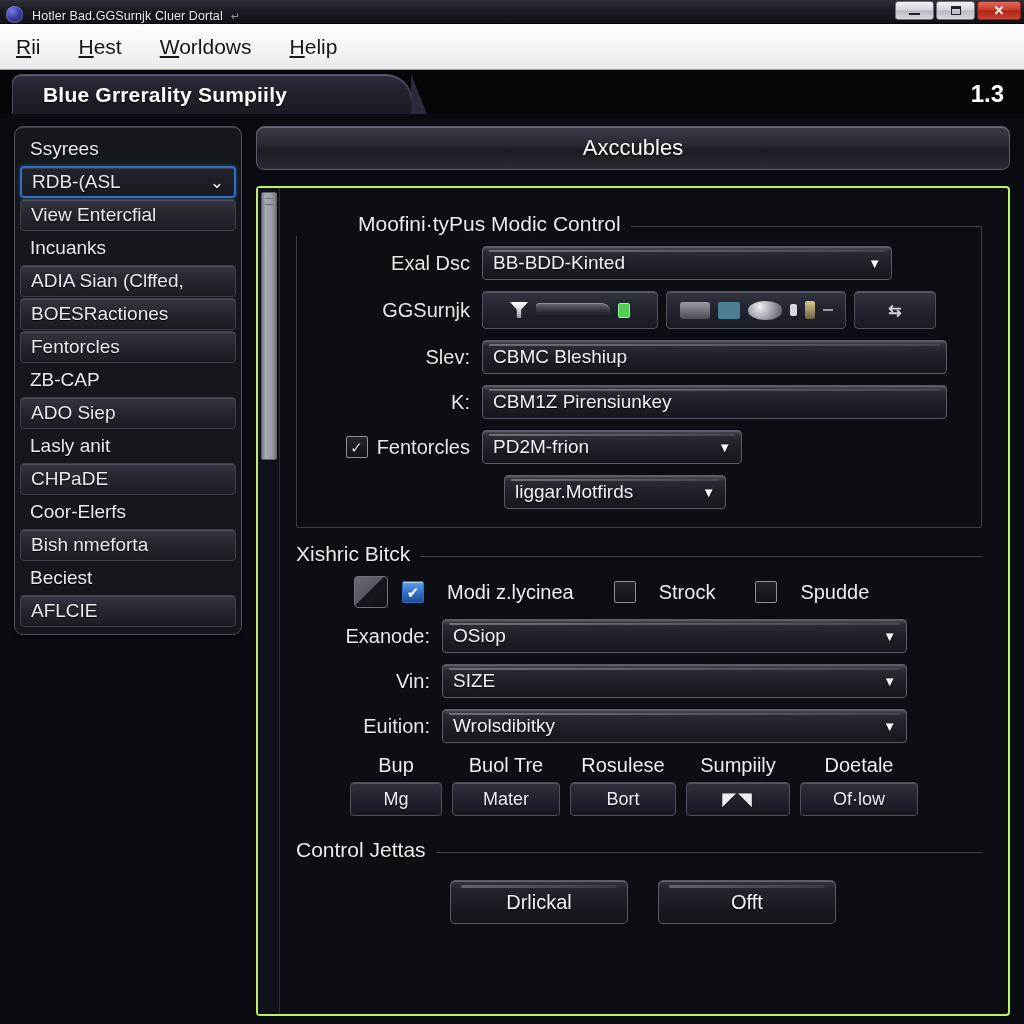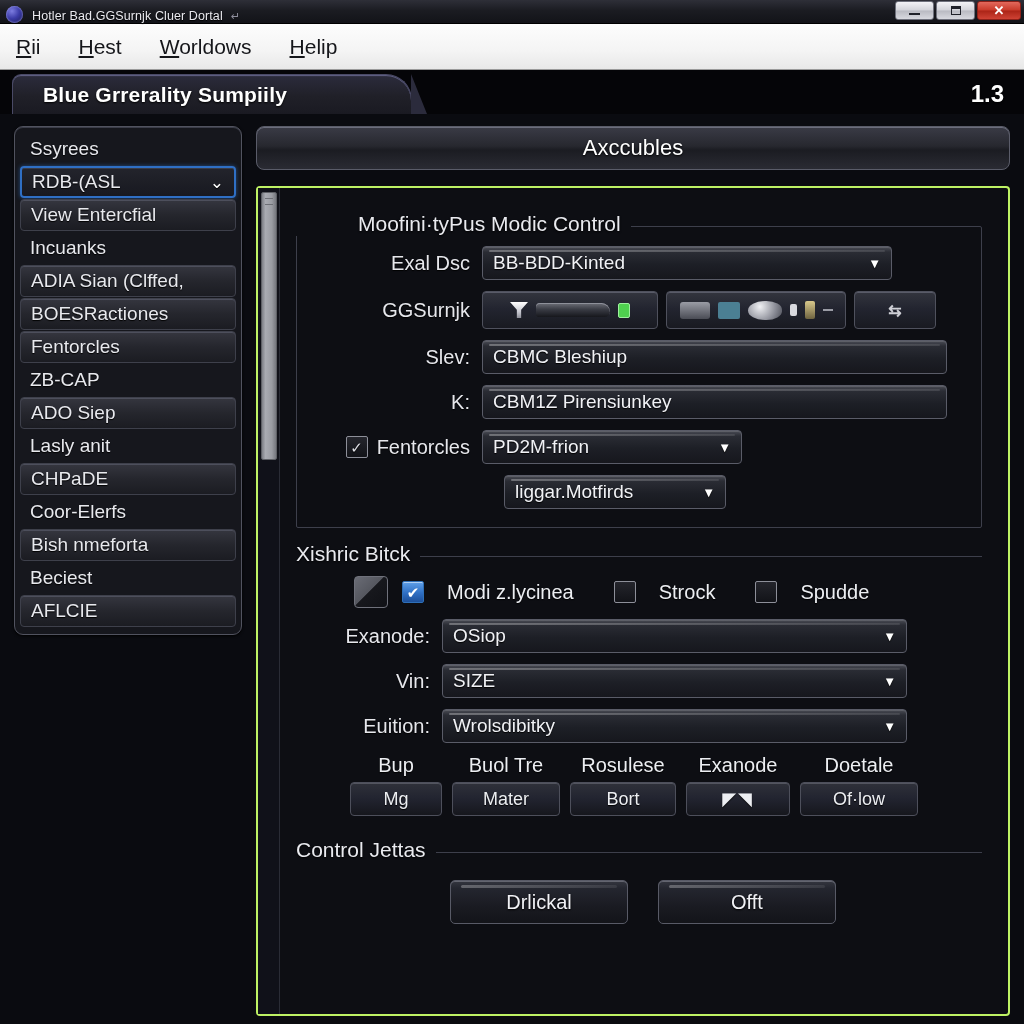--- a/index.html
+++ b/index.html
@@ -584,21 +584,21 @@
                   </div>
                   <div class="btncol">
                     <div class="btncol-head">Buol Tre</div>
                     <div class="smallbtn w-s2">Mater</div>
                   </div>
                   <div class="btncol">
                     <div class="btncol-head">Rosulese</div>
                     <div class="smallbtn w-s3">Bort</div>
                   </div>
                   <div class="btncol">
-                    <div class="btncol-head">Exanode</div>
+                    <div class="btncol-head">Sumpiily</div>
                     <div class="smallbtn w-s4 arrows">◤◥</div>
                   </div>
                   <div class="btncol">
                     <div class="btncol-head">Doetale</div>
                     <div class="smallbtn w-s5">Of·low</div>
                   </div>
                 </div>
 
               </div>
             </div>

